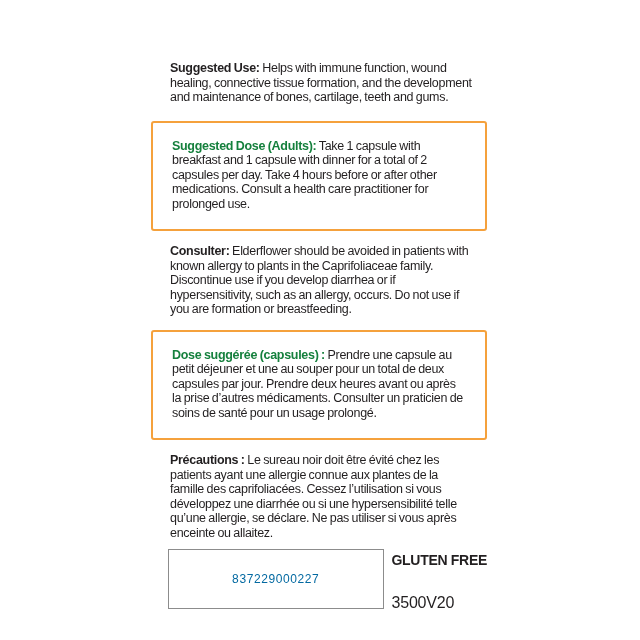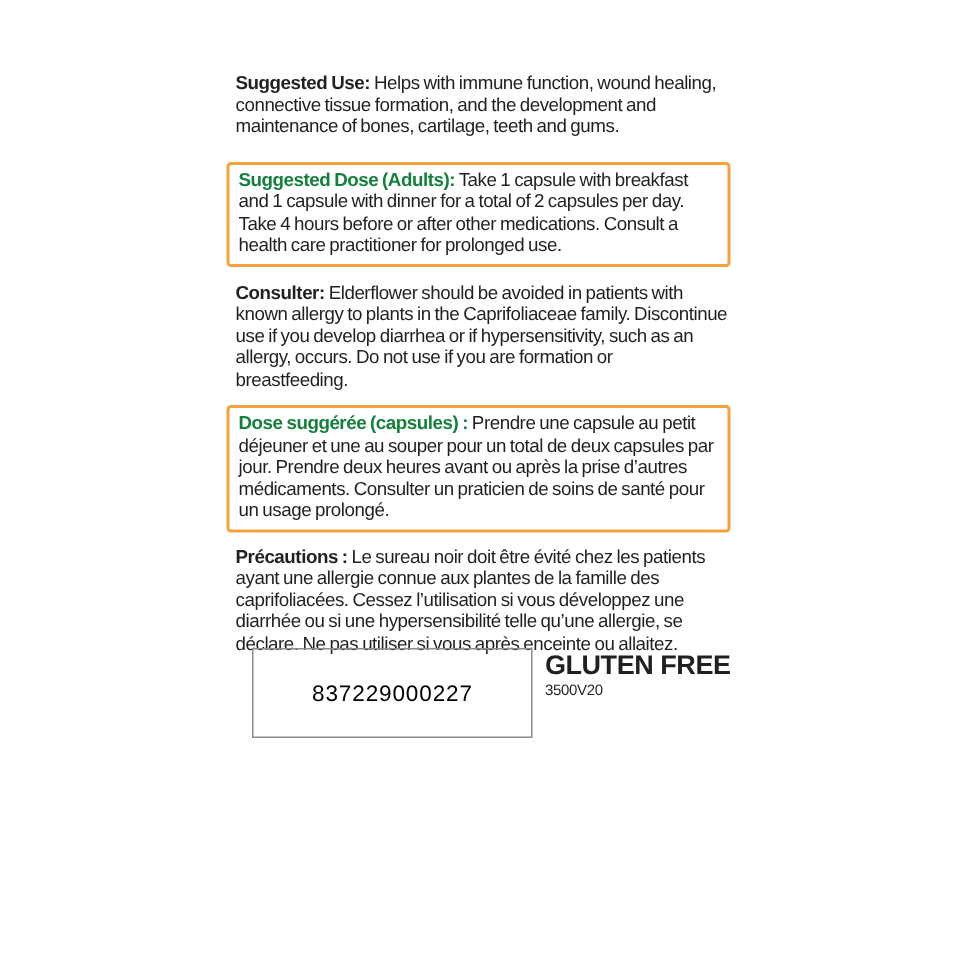--- a/index.html
+++ b/index.html
@@ -22,21 +22,21 @@
     width: 336px;
   }
   .section {
     font-size: 12.5px;
     line-height: 14.5px;
     letter-spacing: -0.3px;
     word-spacing: -0.6px;
     padding-left: 6px;
     padding-right: 2px;
   }
-  .section p { margin: 0; }
+  .section p { margin: 13px; }
   .hd {
     font-weight: bold;
   }
   .hd-blue {
     color: #15803d;
   }
   .dose-box {
     border: 2px solid #f5a13c;
     border-radius: 3px;
     padding: 3px 6px 5px 6px;
@@ -57,38 +57,38 @@
     margin-left: 17px;
     width: 222px;
     height: 60px;
     border: 1px solid #8c8c8c;
     display: flex;
     align-items: center;
     justify-content: center;
     box-sizing: border-box;
   }
   .barcode-number {
-    font-size: 15px;
+    font-size: 12px;
     letter-spacing: 0.6px;
-    color: #000000;
+    color: #0369a1;
   }
   .footer-right {
     margin-left: 8px;
     padding-top: 1px;
   }
   .gluten-line {
     font-weight: bold;
-    font-size: 18px;
+    font-size: 14px;
     line-height: 20px;
     letter-spacing: -0.3px;
     white-space: nowrap;
   }
   .version-code {
-    margin-top: 2px;
-    font-size: 10px;
+    margin-top: 24px;
+    font-size: 16px;
     letter-spacing: -0.2px;
   }
 </style>
 </head>
 <body>
 
 <div class="label-panel">
 
   <div class="section sec-suggested-use">
     <p><span class="hd">Suggested Use:</span>

